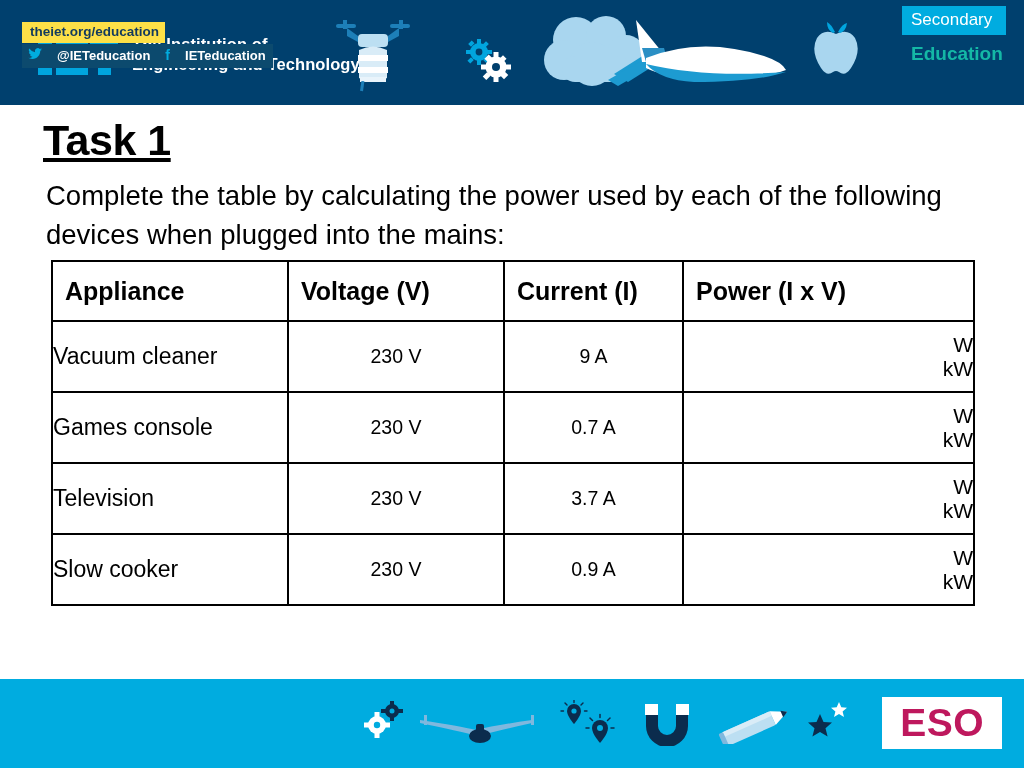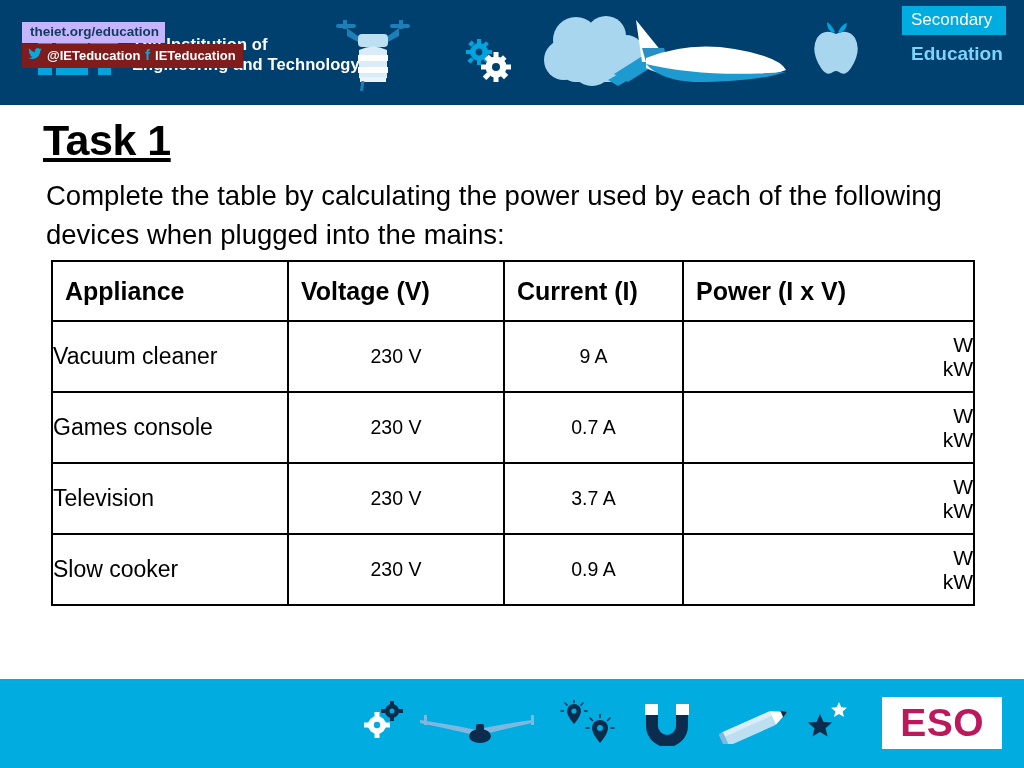--- a/index.html
+++ b/index.html
@@ -76,21 +76,21 @@
   }
   .badge-secondary {
     background: #00ace0;
     color: #ffffff;
     font-size: 17px;
     padding: 4px 8px 5px 9px;
     display: block;
     line-height: 1.15;
   }
   .badge-education {
-    color: #7dd3fc;
+    color: #14b8a6;
     font-size: 19px;
     font-weight: bold;
     display: block;
     padding: 9px 0 0 9px;
     line-height: 1.1;
   }
 
   
   .hdr-art { position: absolute; }
   .drone   { left: 334px; top: 14px;  width: 78px;  height: 80px; }
@@ -172,37 +172,37 @@
     width: 1024px; height: 89px;
     background: #00ace0;
     overflow: hidden;
   }
   .foot-links {
     position: absolute;
     left: 22px; top: 22px;
     width: 240px;
   }
   .foot-url {
-    background: #c4b5fd;
+    background: #fde047;
     color: #123a5e;
     font-size: 13.5px;
     font-weight: bold;
     padding: 2px 6px 3px 8px;
     display: inline-block;
     line-height: 1.2;
   }
   .foot-social {
-    background: #7f1d1d;
+    background: #0c4a6e;
     color: #ffffff;
     font-size: 13px;
     font-weight: bold;
     padding: 3px 7px 4px 6px;
     display: inline-flex;
     align-items: center;
-    gap: 5px;
+    gap: 15px;
     line-height: 1.2;
     margin-top: 1px;
   }
   .foot-social .tw { color: #00ace0; font-size: 13px; }
   .foot-social .fb { color: #00ace0; font-size: 14px; font-weight: bold; }
 
   .ft-art { position: absolute; }
   .ft-gears { left: 362px; top: 700px; width: 44px; height: 40px; }
   .ft-plane { left: 418px; top: 712px; width: 125px; height: 34px; }
   .ft-pins  { left: 558px; top: 700px; width: 60px; height: 48px; }

